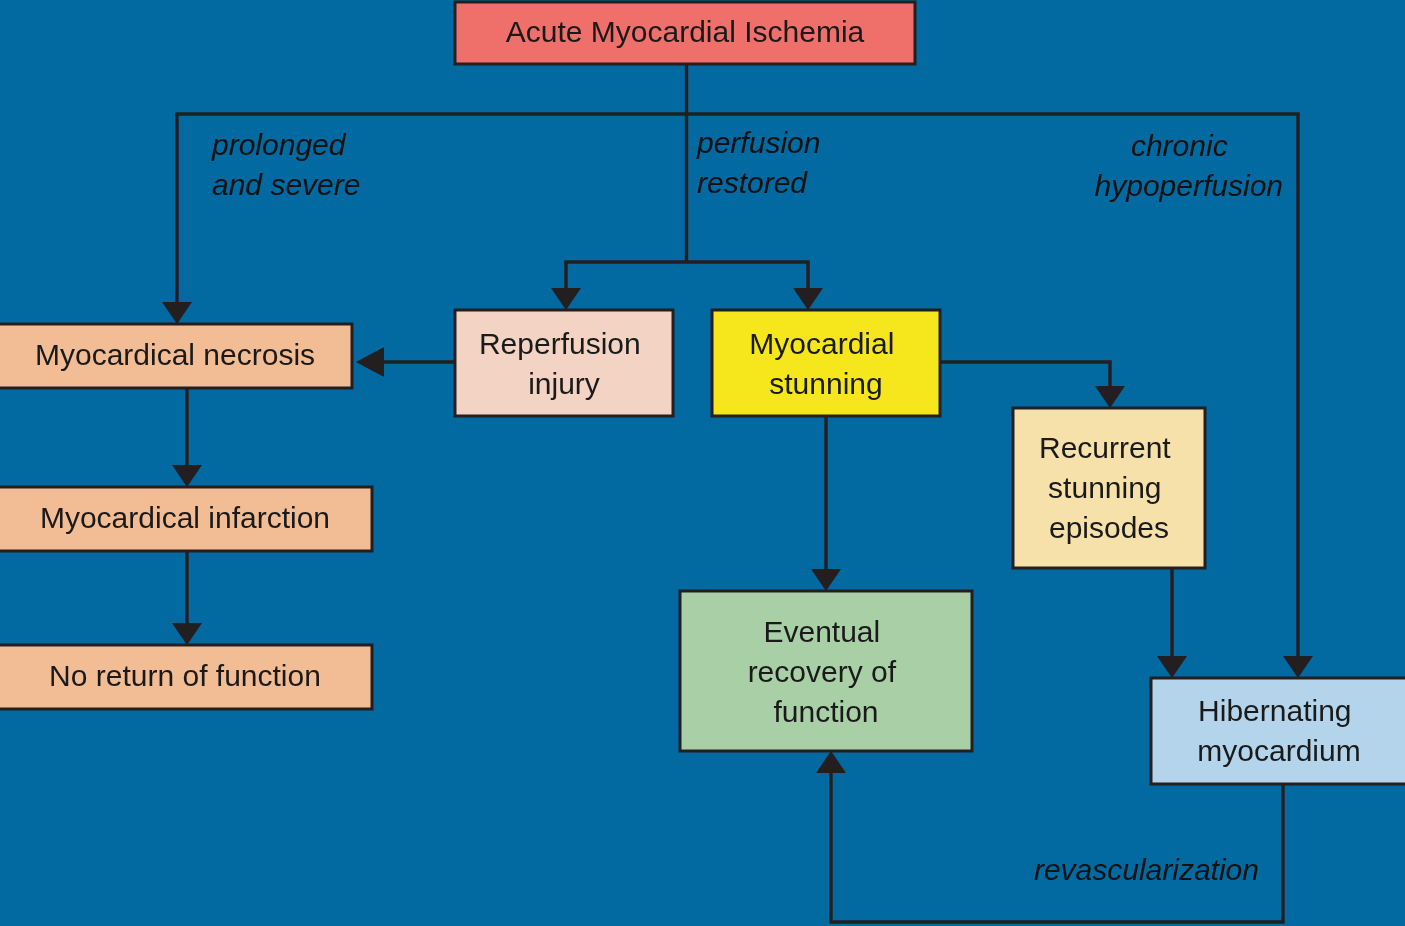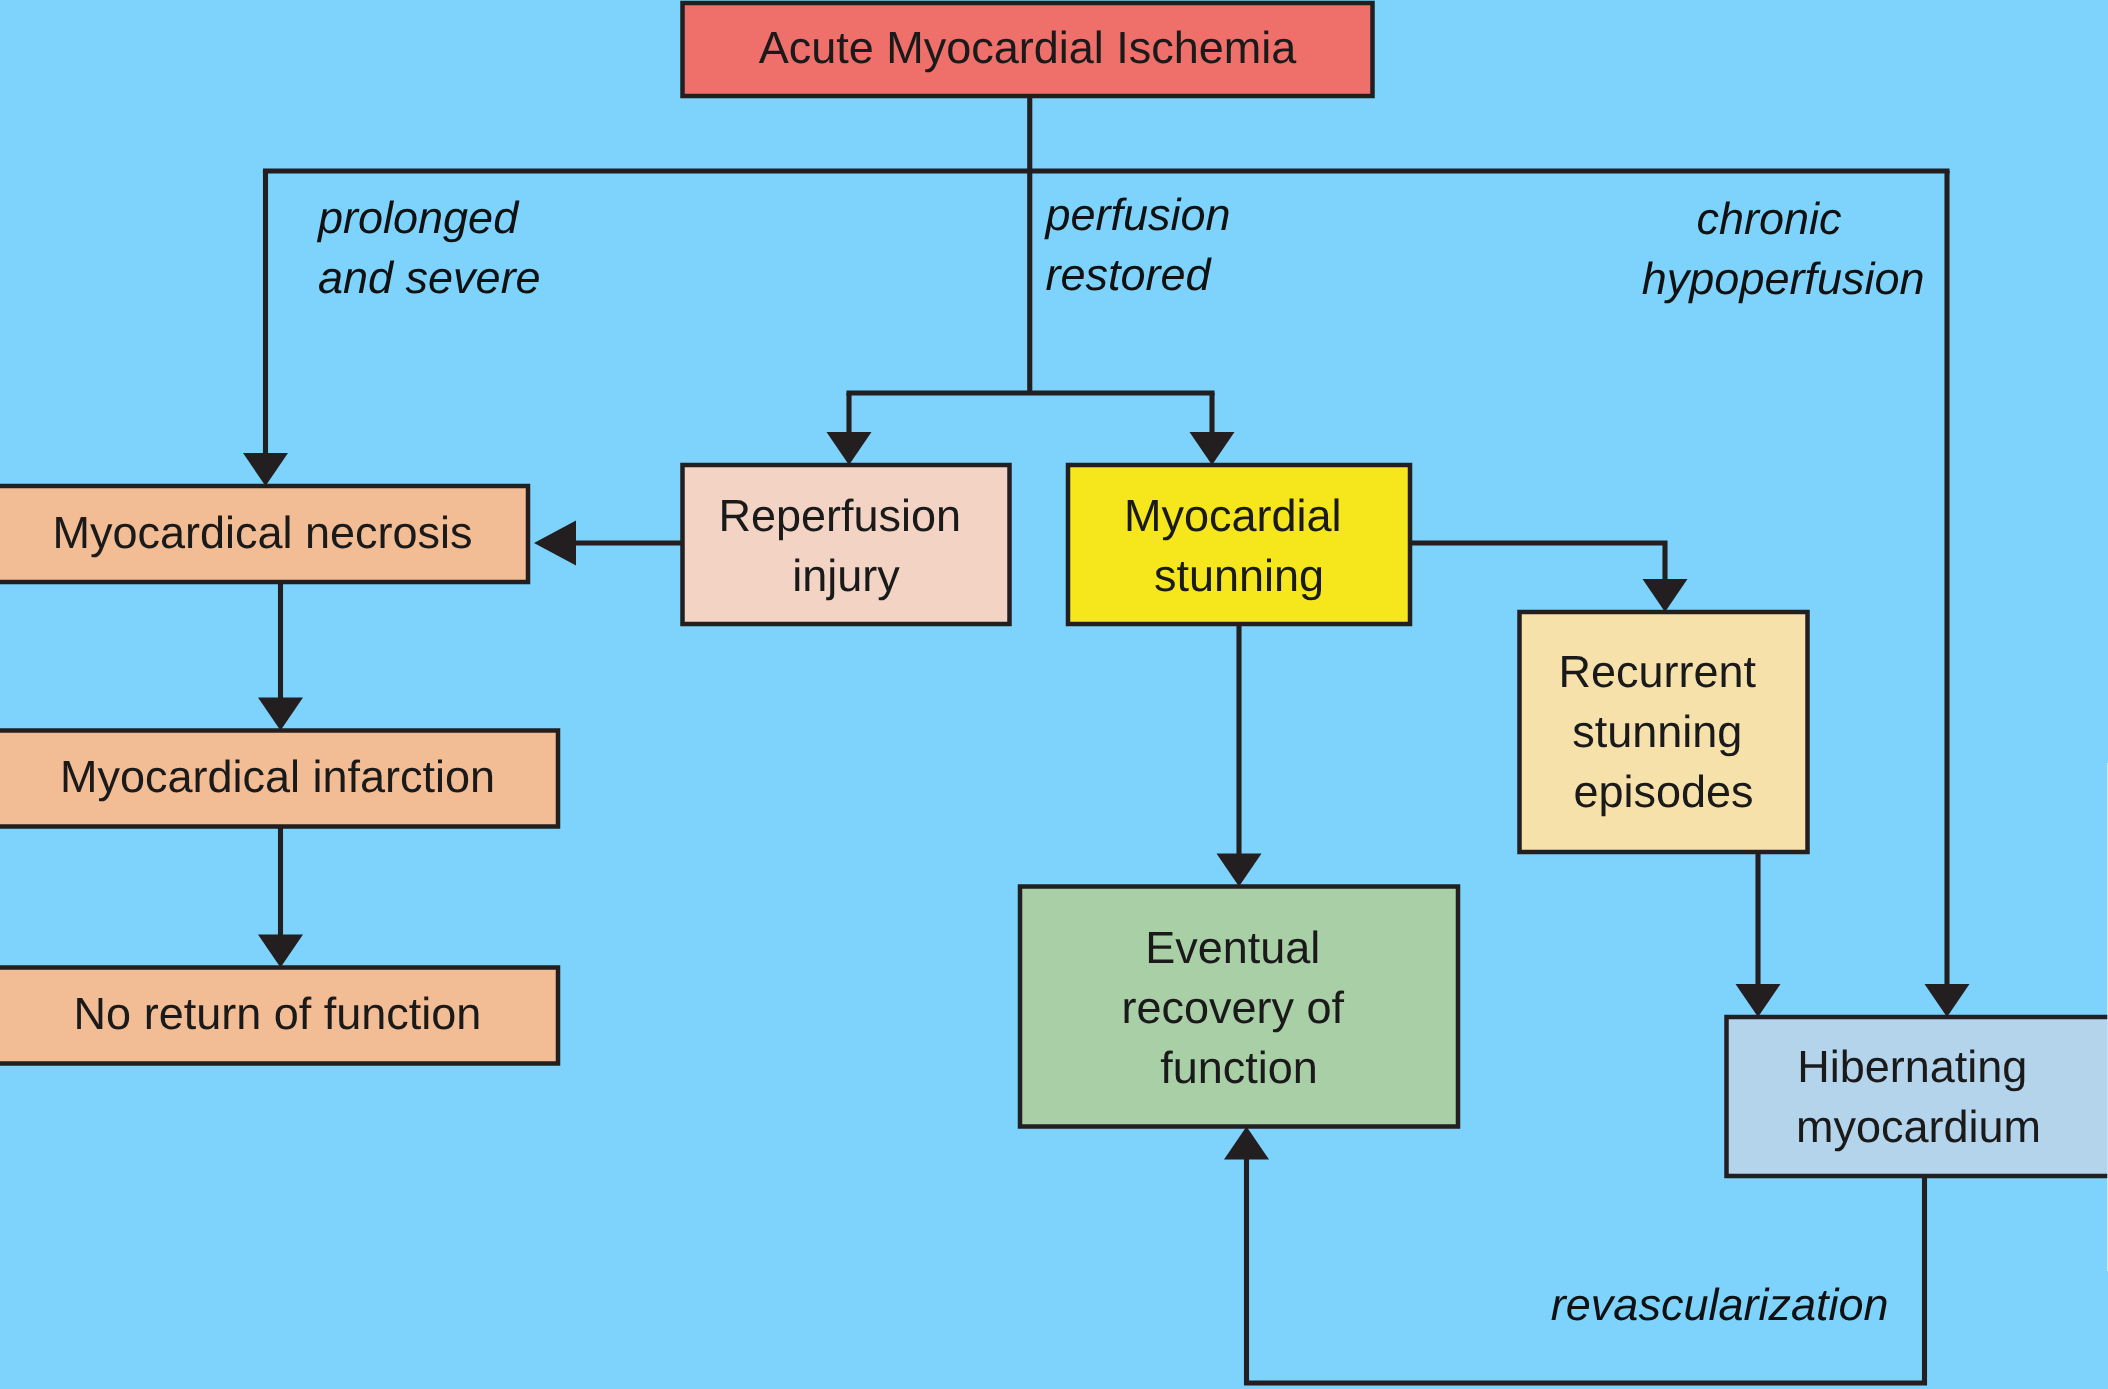--- a/index.html
+++ b/index.html
@@ -7,21 +7,21 @@
     padding: 0;
     background: #ffffff;
   }
   body {
     font-family: "Liberation Sans", sans-serif;
   }
   #diagram-root {
     position: relative;
     width: 1405px;
     height: 926px;
-    background: #7dd3fc;
+    background: #0369a1;
     overflow: hidden;
   }
   svg.flow {
     position: absolute;
     left: 0;
     top: 0;
     width: 1405px;
     height: 926px;
     display: block;
   }

